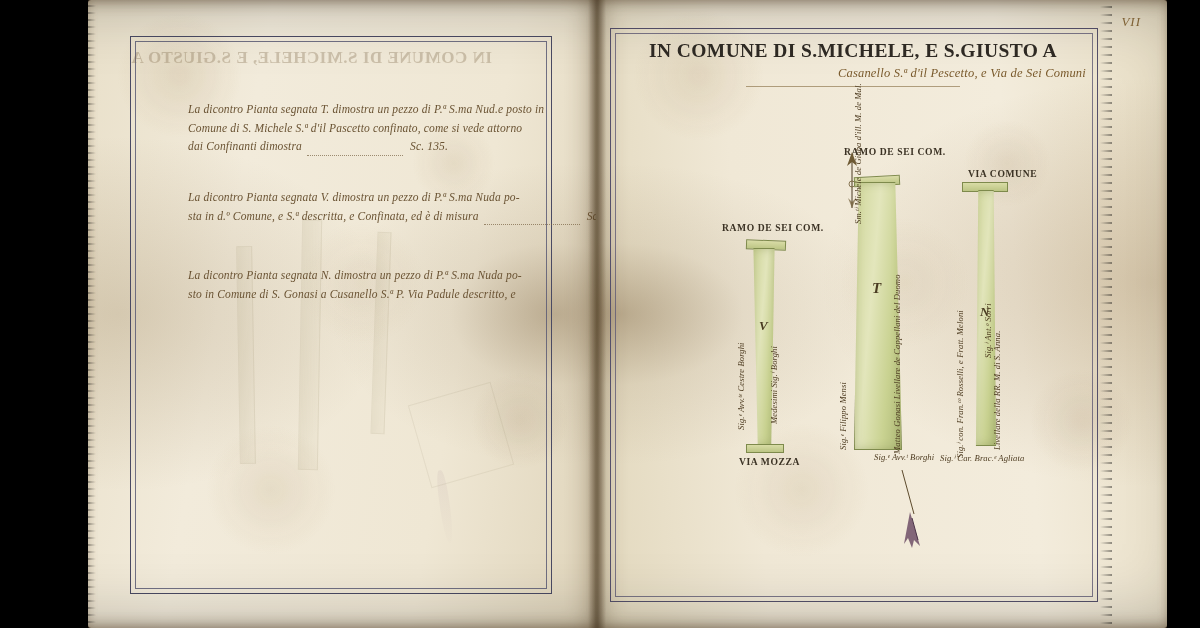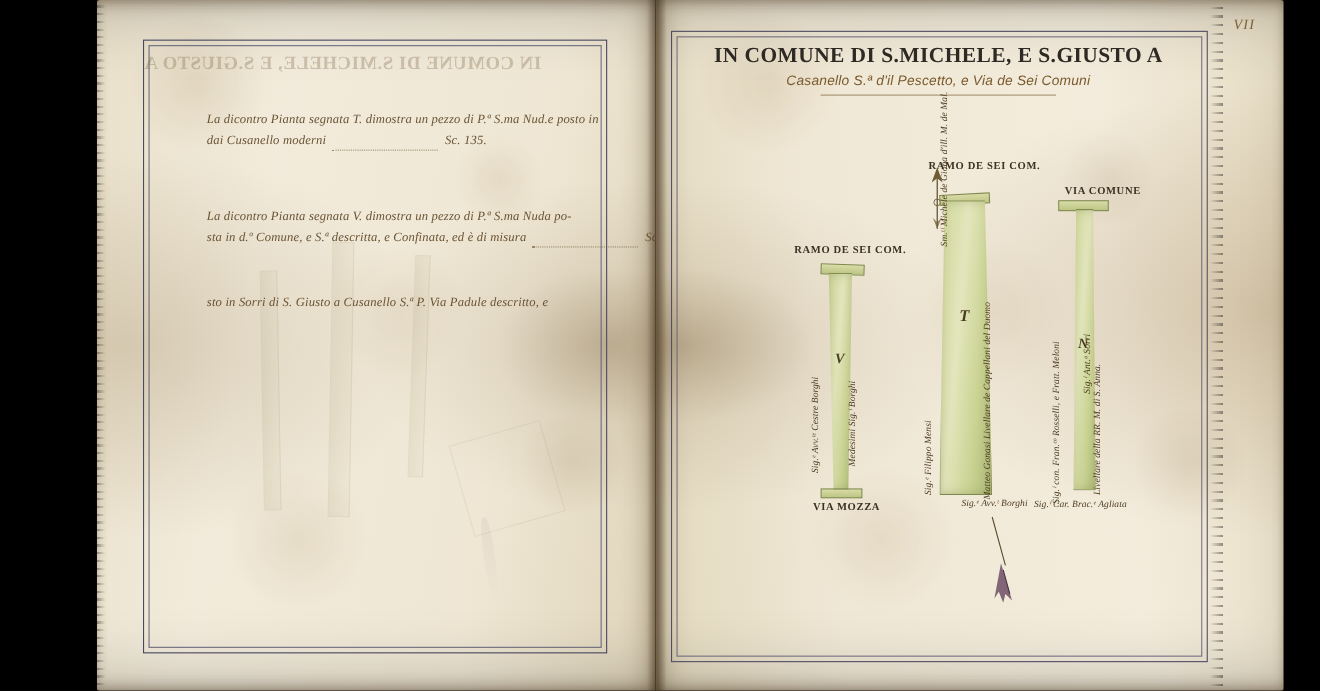--- a/index.html
+++ b/index.html
@@ -240,22 +240,22 @@
     font-size: 19.5px;
     color: #2f2a24;
     letter-spacing: .4px;
     white-space: nowrap;
   }
   .map-subtitle {
     position: absolute;
     left: 24px;
     top: 66px;
     width: 466px;
-    text-align: center;
-    font-family: Liberation Sans, sans-serif;
+    text-align: right;
+    font-family: Liberation Serif, serif;
     font-style: italic;
     font-size: 12.5px;
     color: #7a5a2c;
     letter-spacing: .2px;
     white-space: nowrap;
   }
   .title-rule {
     position: absolute;
     left: 150px;
     top: 86px;
@@ -341,38 +341,40 @@
       <div class="ghost-title">IN COMUNE DI S.MICHELE, E S.GIUSTO A</div>
 
       <div class="ghost ghost-strip ghost-g1"></div>
       <div class="ghost ghost-strip ghost-g2"></div>
       <div class="ghost ghost-strip ghost-g3"></div>
       <div class="ghost ghost-rect"></div>
       <div class="ghost ghost-arrow"></div>
 
       <div class="note-block note-1">
         <span class="note-line">La dicontro Pianta segnata T. dimostra un pezzo di P.ª S.ma Nud.e posto in</span>
+        <span class="note-line">Comune di S. Michele S.ª d'il Pascetto confinato, come si vede attorno</span>
         <span class="note-line">
-          <span>dai Cusanello moderni</span>
+          <span>dai Confinanti dimostra</span>
           <span class="note-tail"></span>
           <span class="note-meas">Sc.  135.</span>
         </span>
       </div>
 
       <div class="note-block note-2">
         <span class="note-line">La dicontro Pianta segnata V. dimostra un pezzo di P.ª S.ma Nuda po-</span>
         <span class="note-line">
           <span>sta in d.º Comune, e S.ª descritta, e Confinata, ed è di misura</span>
           <span class="note-tail"></span>
           <span class="note-meas">Sc.  5.</span>
         </span>
       </div>
 
       <div class="note-block note-3">
-        <span class="note-line">sto in Sorri di S. Giusto a Cusanello S.ª P. Via Padule descritto, e</span>
+        <span class="note-line">La dicontro Pianta segnata N. dimostra un pezzo di P.ª S.ma Nuda po-</span>
+        <span class="note-line">sto in Comune di S. Gonasi a Cusanello S.ª P. Via Padule descritto, e</span>
       </div>
     </div>
 
     <div class="page page-right">
       <div class="grain"></div>
       <div class="edge-wear"></div>
 
       <div class="folio">VII</div>
 
       <div class="frame frame-right"></div>

